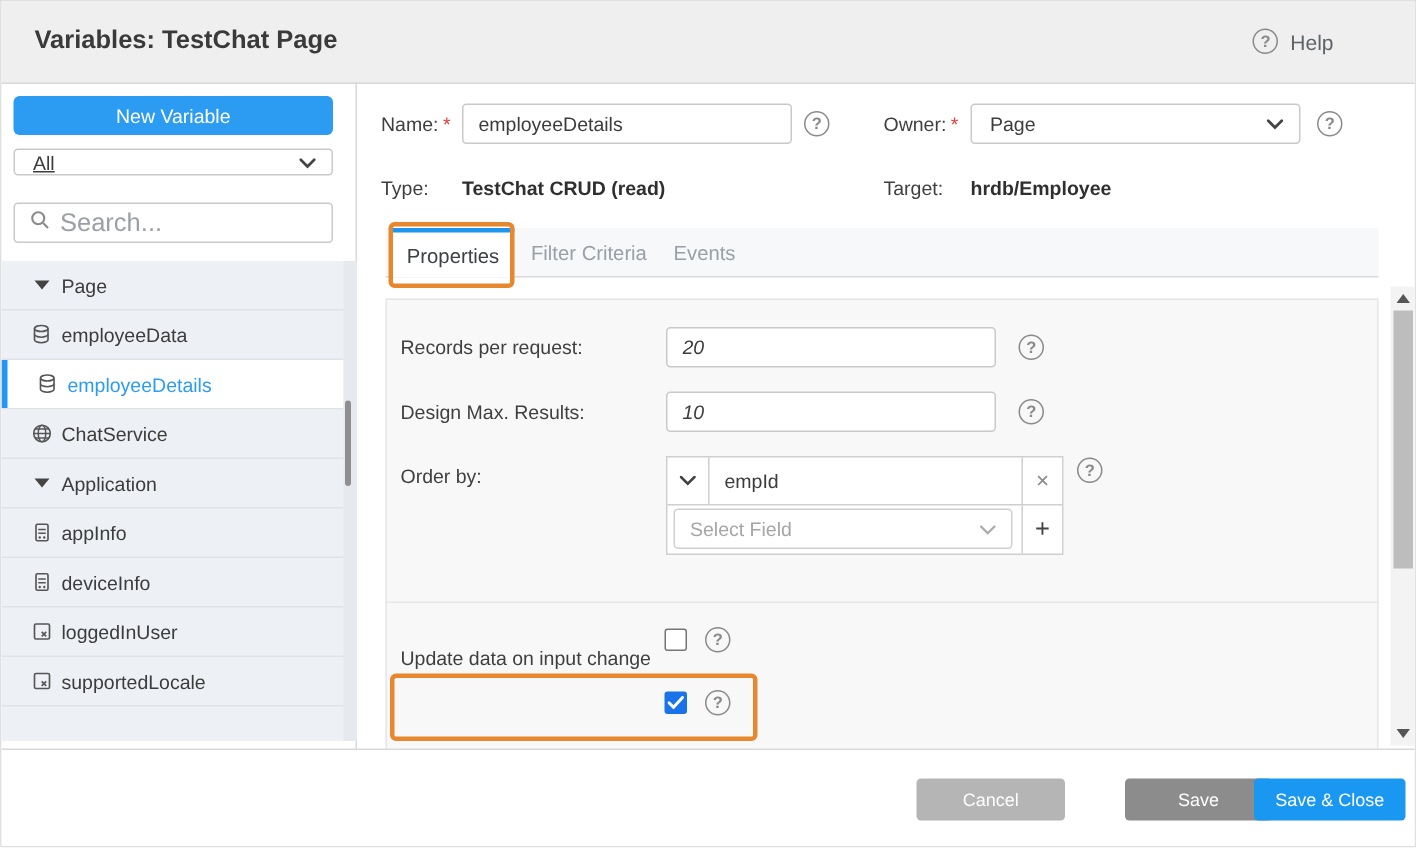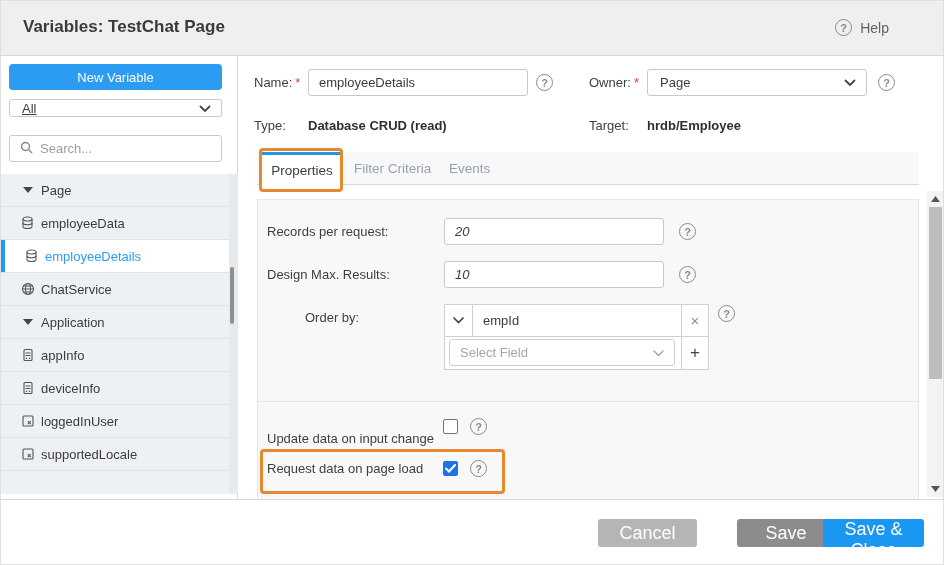--- a/index.html
+++ b/index.html
@@ -37,21 +37,21 @@
     border:1px solid #c9c9c9; border-radius:3px; background:#fff;
     display:flex; align-items:center; padding:0 10px 0 12px; font-size:13px; cursor:pointer;text-decoration:underline;
   }
   .filter-select .lbl { flex:1; }
   .search-box {
     position:absolute; left:8px; top:79px; width:213px; height:27px;
     border:1px solid #c9c9c9; border-radius:3px; background:#fff;
     display:flex; align-items:center; padding:0 8px 0 10px;
   }
   .search-box input {
-    border:none; outline:none; flex:1; font-size:13px; margin-left:7px;
+    border:none; outline:none; flex:1; font-size:17px; margin-left:7px;
     font-family:"Liberation Sans",sans-serif; color:#3c3c3c; background:transparent; min-width:0;
   }
   .search-box input::placeholder { color:#9aa0a6; }
   .slist {
     position:absolute; left:0; top:118px; width:237px; height:320px;
     background:#edf0f4;
   }
   .strack { position:absolute; left:228px; top:118px; width:9px; height:320px; background:#e6e9ed; }
   .sthumb { position:absolute; left:229px; top:211px; width:4px; height:57px; background:#8f8f8f; border-radius:2px; }
   .srow {
@@ -134,21 +134,21 @@
   .cbox.checked { background:#1a73e8; border-color:#1a73e8; display:flex; align-items:center; justify-content:center; }
   
   .mscroll { position:absolute; left:688px; top:135px; width:17px; height:306px; background:#f3f3f3; }
   .mthumb { position:absolute; left:2px; top:16px; width:13px; height:172px; background:#bdbdbd; }
   .sarrow { position:absolute; left:0; width:17px; height:14px; display:flex; align-items:center; justify-content:center; cursor:pointer; }
   .sarrow svg { display:block; }
   
   .footer { position:absolute; left:0; top:498px; width:944px; height:67px; background:#fff; border-top:1px solid #d8d8d8; }
   .fbtn {
     position:absolute; top:19px; height:28px; border:none; border-radius:3px; color:#fff;
-    font-size:18px; cursor:pointer; font-family:"Liberation Sans",sans-serif;
+    font-size:12px; cursor:pointer; font-family:"Liberation Sans",sans-serif;margin-left:13px;
   }
   .btn-cancel { left:597px; width:99px; background:#b5b5b5; }
   .btn-save { left:736px; width:98px; background:#8c8c8c; }
   .btn-saveclose { left:822px; width:101px; background:#1a97f0; }
 </style>
 </head>
 <body>
 
 <div class="app">
 
@@ -277,41 +277,41 @@
       <span class="lbl">Page</span>
       <span>
         <svg width="12" height="8" viewBox="0 0 12 8">
             <path d="M1.5 1.5 L6 6 L10.5 1.5" fill="none" stroke="#444" stroke-width="1.8" stroke-linecap="round"></path>
           </svg>
       </span>
     </div>
     <span class="qcirc qpos" style="left:639px; top:18px;">?</span>
 
     <div class="flabel" style="left:15px; top:56px;">Type:</div>
-    <div class="flabel val-bold" style="left:69px; top:56px;">Database CRUD (read)</div>
+    <div class="flabel val-bold" style="left:69px; top:56px;">TestChat CRUD (read)</div>
     <div class="flabel" style="left:350px; top:56px;">Target:</div>
     <div class="flabel val-bold" style="left:408px; top:56px;">hrdb/Employee</div>
 
     <div class="tabbar">
       <div class="tab-active">Properties</div>
       <div class="tab-plain" style="left:97px;">Filter Criteria</div>
       <div class="tab-plain" style="left:192px;">Events</div>
     </div>
     <div class="orange-box" style="left:20px; top:92px; width:84px; height:44px;"></div>
 
     <div class="group g1">
       <div class="flabel" style="top:18px;">Records per request:</div>
       <input class="tinput ginput" style="top: 18px;" type="text" value="20">
       <span class="qcirc qpos" style="left:421px; top:23px;">?</span>
 
       <div class="flabel" style="top:61px;">Design Max. Results:</div>
       <input class="tinput ginput" style="top: 61px;" type="text" value="10">
       <span class="qcirc qpos" style="left:421px; top:66px;">?</span>
 
-      <div class="flabel" style="top:104px;margin-left:38px;">Order by:</div>
+      <div class="flabel" style="top:104px;">Order by:</div>
       <div class="obwidget">
         <div class="obrow1">
           <div class="obchev">
             <svg width="11" height="7" viewBox="0 0 11 7">
                 <path d="M1 1 L5.5 5.5 L10 1" fill="none" stroke="#444" stroke-width="1.7" stroke-linecap="round"></path>
               </svg>
           </div>
           <div class="obval">empId</div>
           <div class="obx">×</div>
         </div>
@@ -328,21 +328,20 @@
         </div>
       </div>
       <span class="qcirc qpos" style="left:460px; top:105px;">?</span>
     </div>
 
     <div class="group g2">
       <div class="flabel" style="top:23px;">Update data on input change</div>
       <div class="cbox" style="left:185px; top:17px;"></div>
       <span class="qcirc qpos" style="left:212px; top:16px;">?</span>
 
-      <div class="flabel" style="top:53px;">Request data on page load</div>
       <div class="cbox checked" style="left:185px; top:59px;">
         <svg width="11" height="9" viewBox="0 0 11 9">
             <path d="M1 4.5 L4 7.5 L10 1" fill="none" stroke="#fff" stroke-width="2" stroke-linecap="round"></path>
           </svg>
       </div>
       <span class="qcirc qpos" style="left:212px; top:58px;">?</span>
 
       <div class="orange-box" style="left:2px; top:47px; width:245px; height:45px;"></div>
     </div>
 

